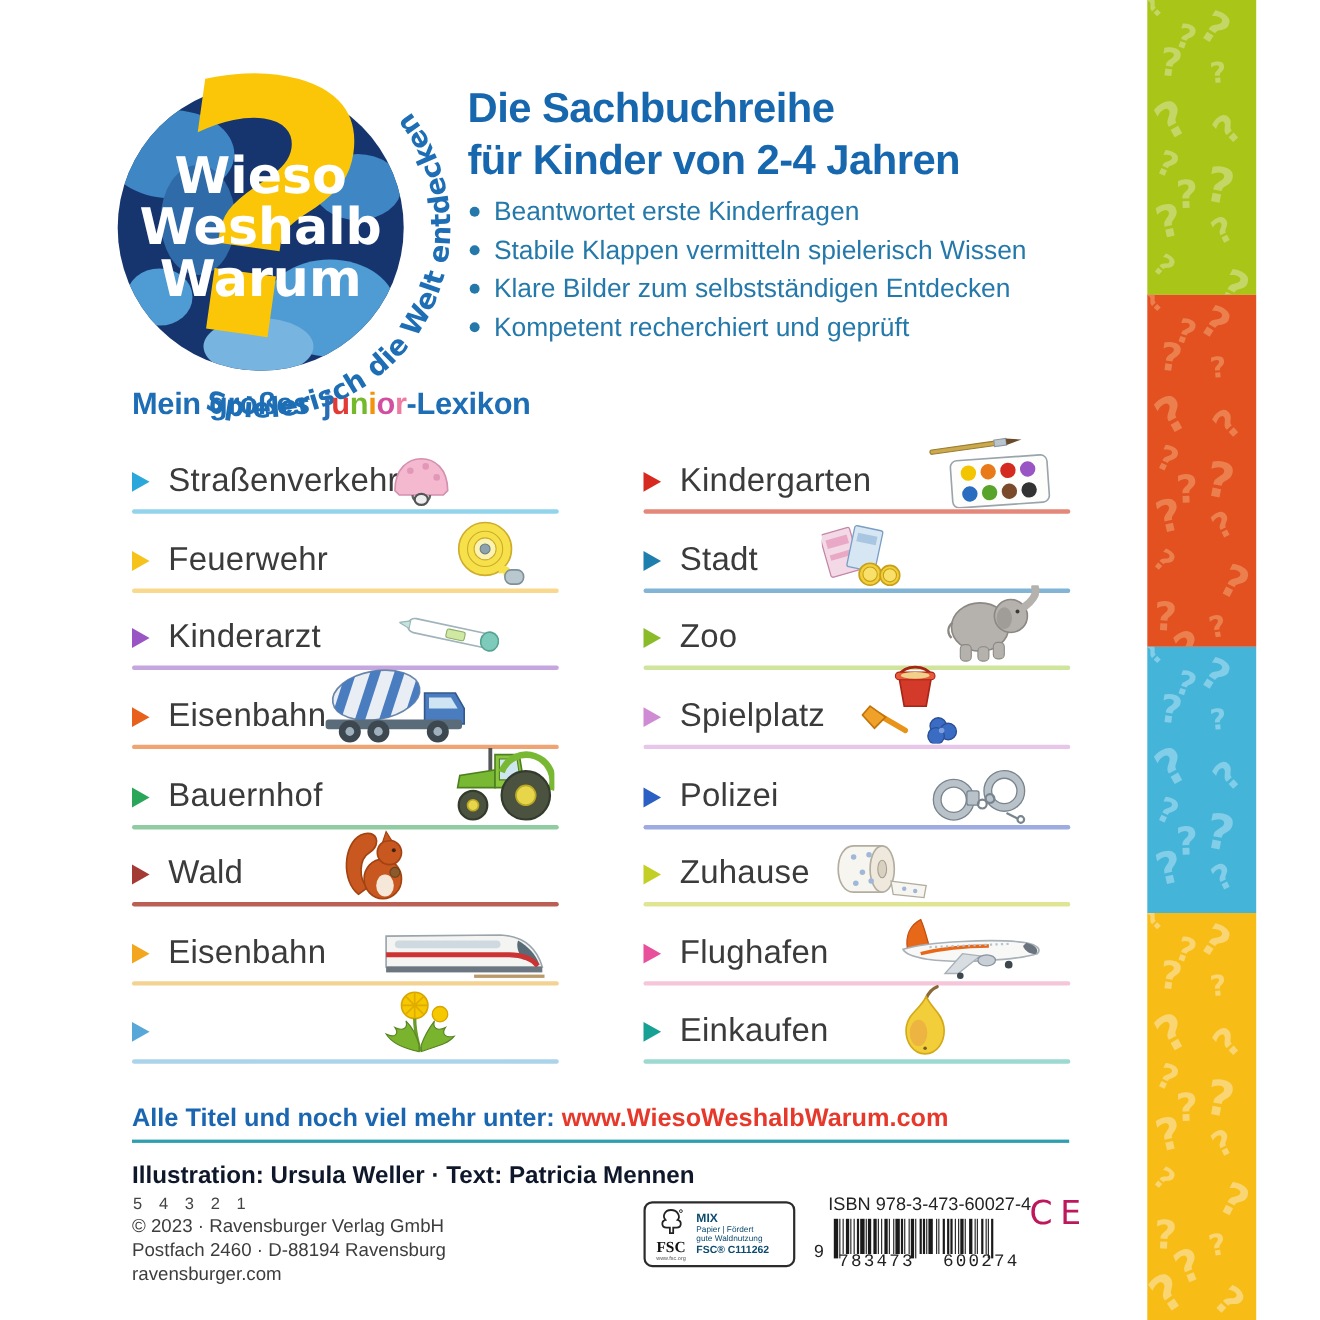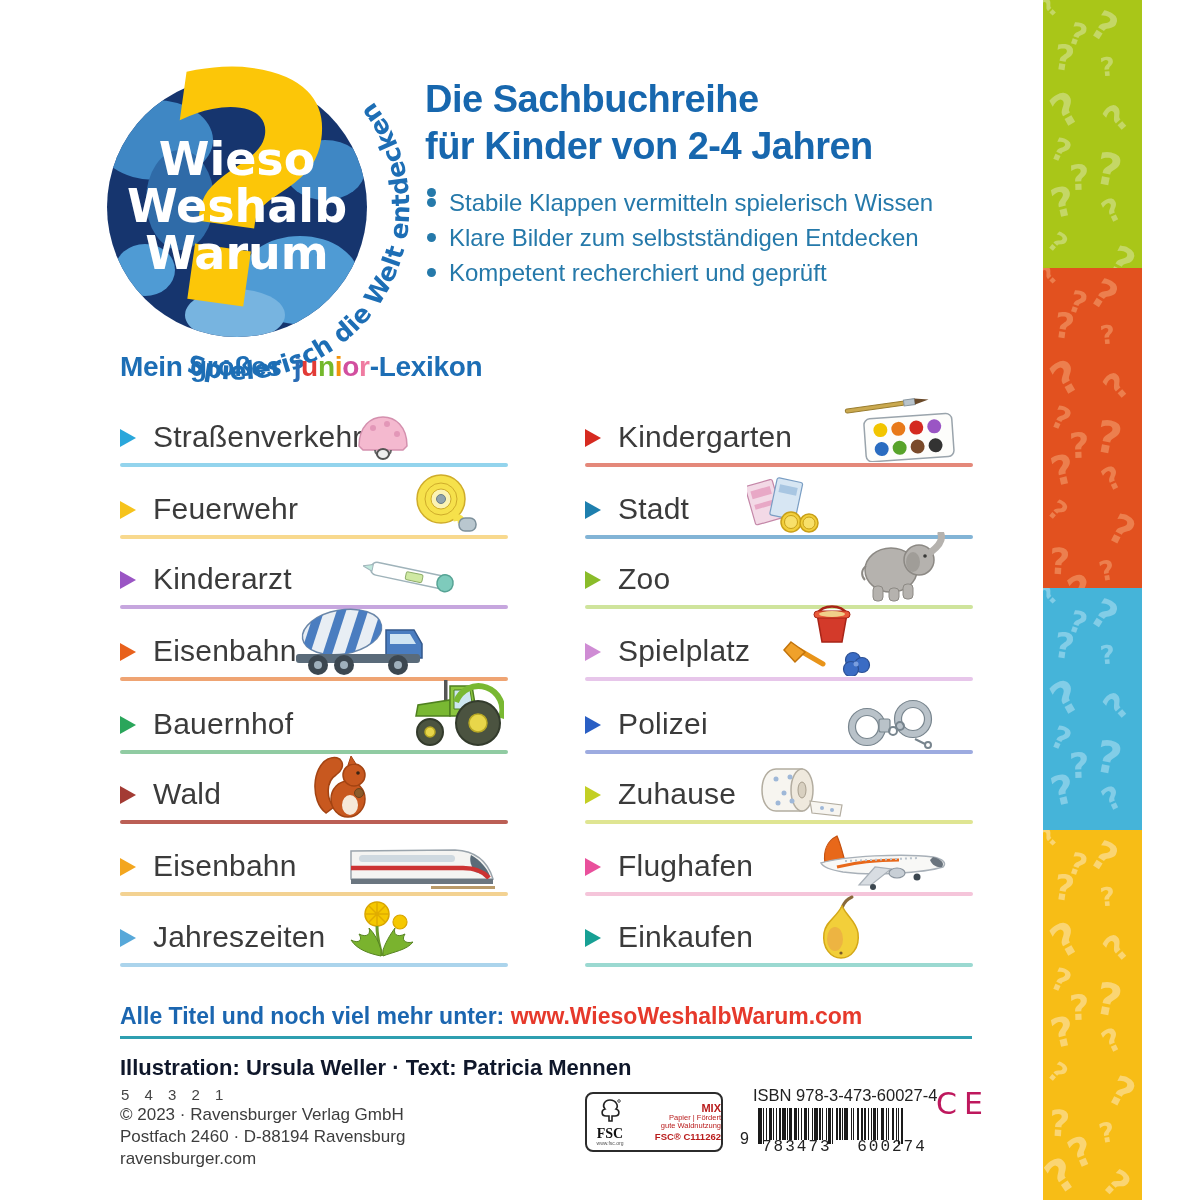--- a/index.html
+++ b/index.html
@@ -44,21 +44,21 @@
   .credits{position:absolute;left:120px;top:1055px;font-size:22px;font-weight:600;color:#0f172a;}
   .printnums{position:absolute;left:121px;top:1086px;font-size:15px;color:#444;word-spacing:11px;}
   .copyright{position:absolute;left:120px;top:1104px;font-size:17px;color:#3d3d3d;line-height:22px;}
 
   
   .fsc-box{position:absolute;left:585px;top:1092px;width:138px;height:60px;border:2px solid #2b2b2b;border-radius:8px;
            display:flex;align-items:center;box-sizing:border-box;background:#fff;}
   .fsc-left{width:46px;text-align:center;}
   .fsc-left .fsc-word{font-family:"Liberation Serif",serif;font-weight:bold;font-size:14px;color:#111;line-height:12px;}
   .fsc-left .fsc-url{font-size:5px;color:#555;}
-  .fsc-right{flex:1;text-align:right;color:#b91c1c;}
+  .fsc-right{flex:1;text-align:left;color:#0c4a6e;}
   .fsc-right .mix{font-size:11px;font-weight:bold;line-height:12px;}
   .fsc-right .paper{font-size:7.5px;line-height:8.5px;}
   .fsc-right .code{font-size:9.5px;font-weight:bold;line-height:12px;}
   .isbn-text{position:absolute;left:753px;top:1086px;font-size:16.5px;color:#222;}
   .barcode{position:absolute;left:758px;top:1108px;height:32px;display:flex;align-items:flex-start;}
   .barcode i{display:inline-block;height:32px;background:#1a1a1a;}
   .barcode-nine{position:absolute;left:740px;top:1130px;font-size:16px;color:#222;}
   .barcode-digits{position:absolute;left:762px;top:1138px;font-size:16px;color:#222;word-spacing:14px;letter-spacing:2px;font-family:Liberation Mono, monospace;}
   .ce-mark{position:absolute;left:936px;top:1086px;font-size:30px;color:#be185d;letter-spacing:7px;font-family:"DejaVu Sans",sans-serif;}
 </style>
@@ -88,21 +88,21 @@
     <text class="logo-word" x="152" y="219" text-anchor="middle">Warum</text>
     <path id="tagArc" d="M 99 321 A 172 172 0 0 0 289 53" fill="none"></path>
     <text class="logo-tagline"><textPath href="#tagArc" startOffset="2">Spielerisch die Welt entdecken</textPath></text>
   </svg>
 
   <div class="headline">
     <div>Die Sachbuchreihe</div>
     <div>für Kinder von 2-4 Jahren</div>
   </div>
   <div class="bullets">
-    <div class="bullet-item"><span class="dot"></span></div>
+    <div class="bullet-item"><span class="dot"></span><span>Beantwortet erste Kinderfragen</span></div>
     <div class="bullet-item"><span class="dot"></span><span>Stabile Klappen vermitteln spielerisch Wissen</span></div>
     <div class="bullet-item"><span class="dot"></span><span>Klare Bilder zum selbstständigen Entdecken</span></div>
     <div class="bullet-item"><span class="dot"></span><span>Kompetent recherchiert und geprüft</span></div>
   </div>
 
   <div class="lexikon">
     <span class="prefix">Mein großes</span><span class="junior" id="junior-word"><span style="color: rgb(42, 108, 181);">j</span><span style="color: rgb(226, 59, 54);">u</span><span style="color: rgb(116, 184, 44);">n</span><span style="color: rgb(243, 147, 10);">i</span><span style="color: rgb(210, 79, 159);">o</span><span style="color: rgb(239, 123, 161);">r</span></span><span>-Lexikon</span>
   </div>
 
   <div class="title-row" style="left:120px;top:405px">
@@ -217,21 +217,20 @@
       <path d="M124 20 C133 25 140 33 143 41 L128 37 C124 31 122 25 124 20 Z" fill="#5a6b78"></path>
       <path d="M4 33 L116 33 C129 33 137 37 142 43" stroke="#cc3333" stroke-width="4.5" fill="none"></path>
       <rect x="4" y="44" width="142" height="5" fill="#6b7680"></rect>
       <rect x="84" y="51" width="64" height="3" fill="#b99a6a"></rect>
     </svg>
     <span class="row-line" style="background: rgb(243, 210, 146);"></span>
   </div>
 
   <div class="title-row" style="left:120px;top:905px">
     <span class="arrow" style="border-left-color: rgb(87, 168, 217);"></span>
-    <span class="row-label">Jahreszeiten</span>
     <svg class="icon" style="left:223px" width="78" height="62" viewBox="0 0 78 62">
       <circle cx="34" cy="14" r="12" fill="#f5c800" stroke="#d8a500" stroke-width="1.5"></circle>
       <path d="M34 2 L34 26 M22 14 L46 14 M26 6 L42 22 M42 6 L26 22" stroke="#e0ac00" stroke-width="1.5"></path>
       <circle cx="57" cy="22" r="7" fill="#f5c800" stroke="#d8a500" stroke-width="1.2"></circle>
       <path d="M34 26 C34 40 37 46 39 56" stroke="#6a9a2a" stroke-width="3" fill="none"></path>
       <path d="M38 56 C28 54 14 50 8 40 C16 44 20 40 16 34 C24 38 28 34 26 28 C32 34 36 42 38 50 Z" fill="#7ab32e" stroke="#578423" stroke-width="1"></path>
       <path d="M40 56 C50 52 64 50 70 42 C62 44 58 40 62 34 C54 38 50 34 52 28 C46 36 42 44 40 50 Z" fill="#7ab32e" stroke="#578423" stroke-width="1"></path>
     </svg>
     <span class="row-line" style="background: rgb(171, 212, 236);"></span>
   </div>

